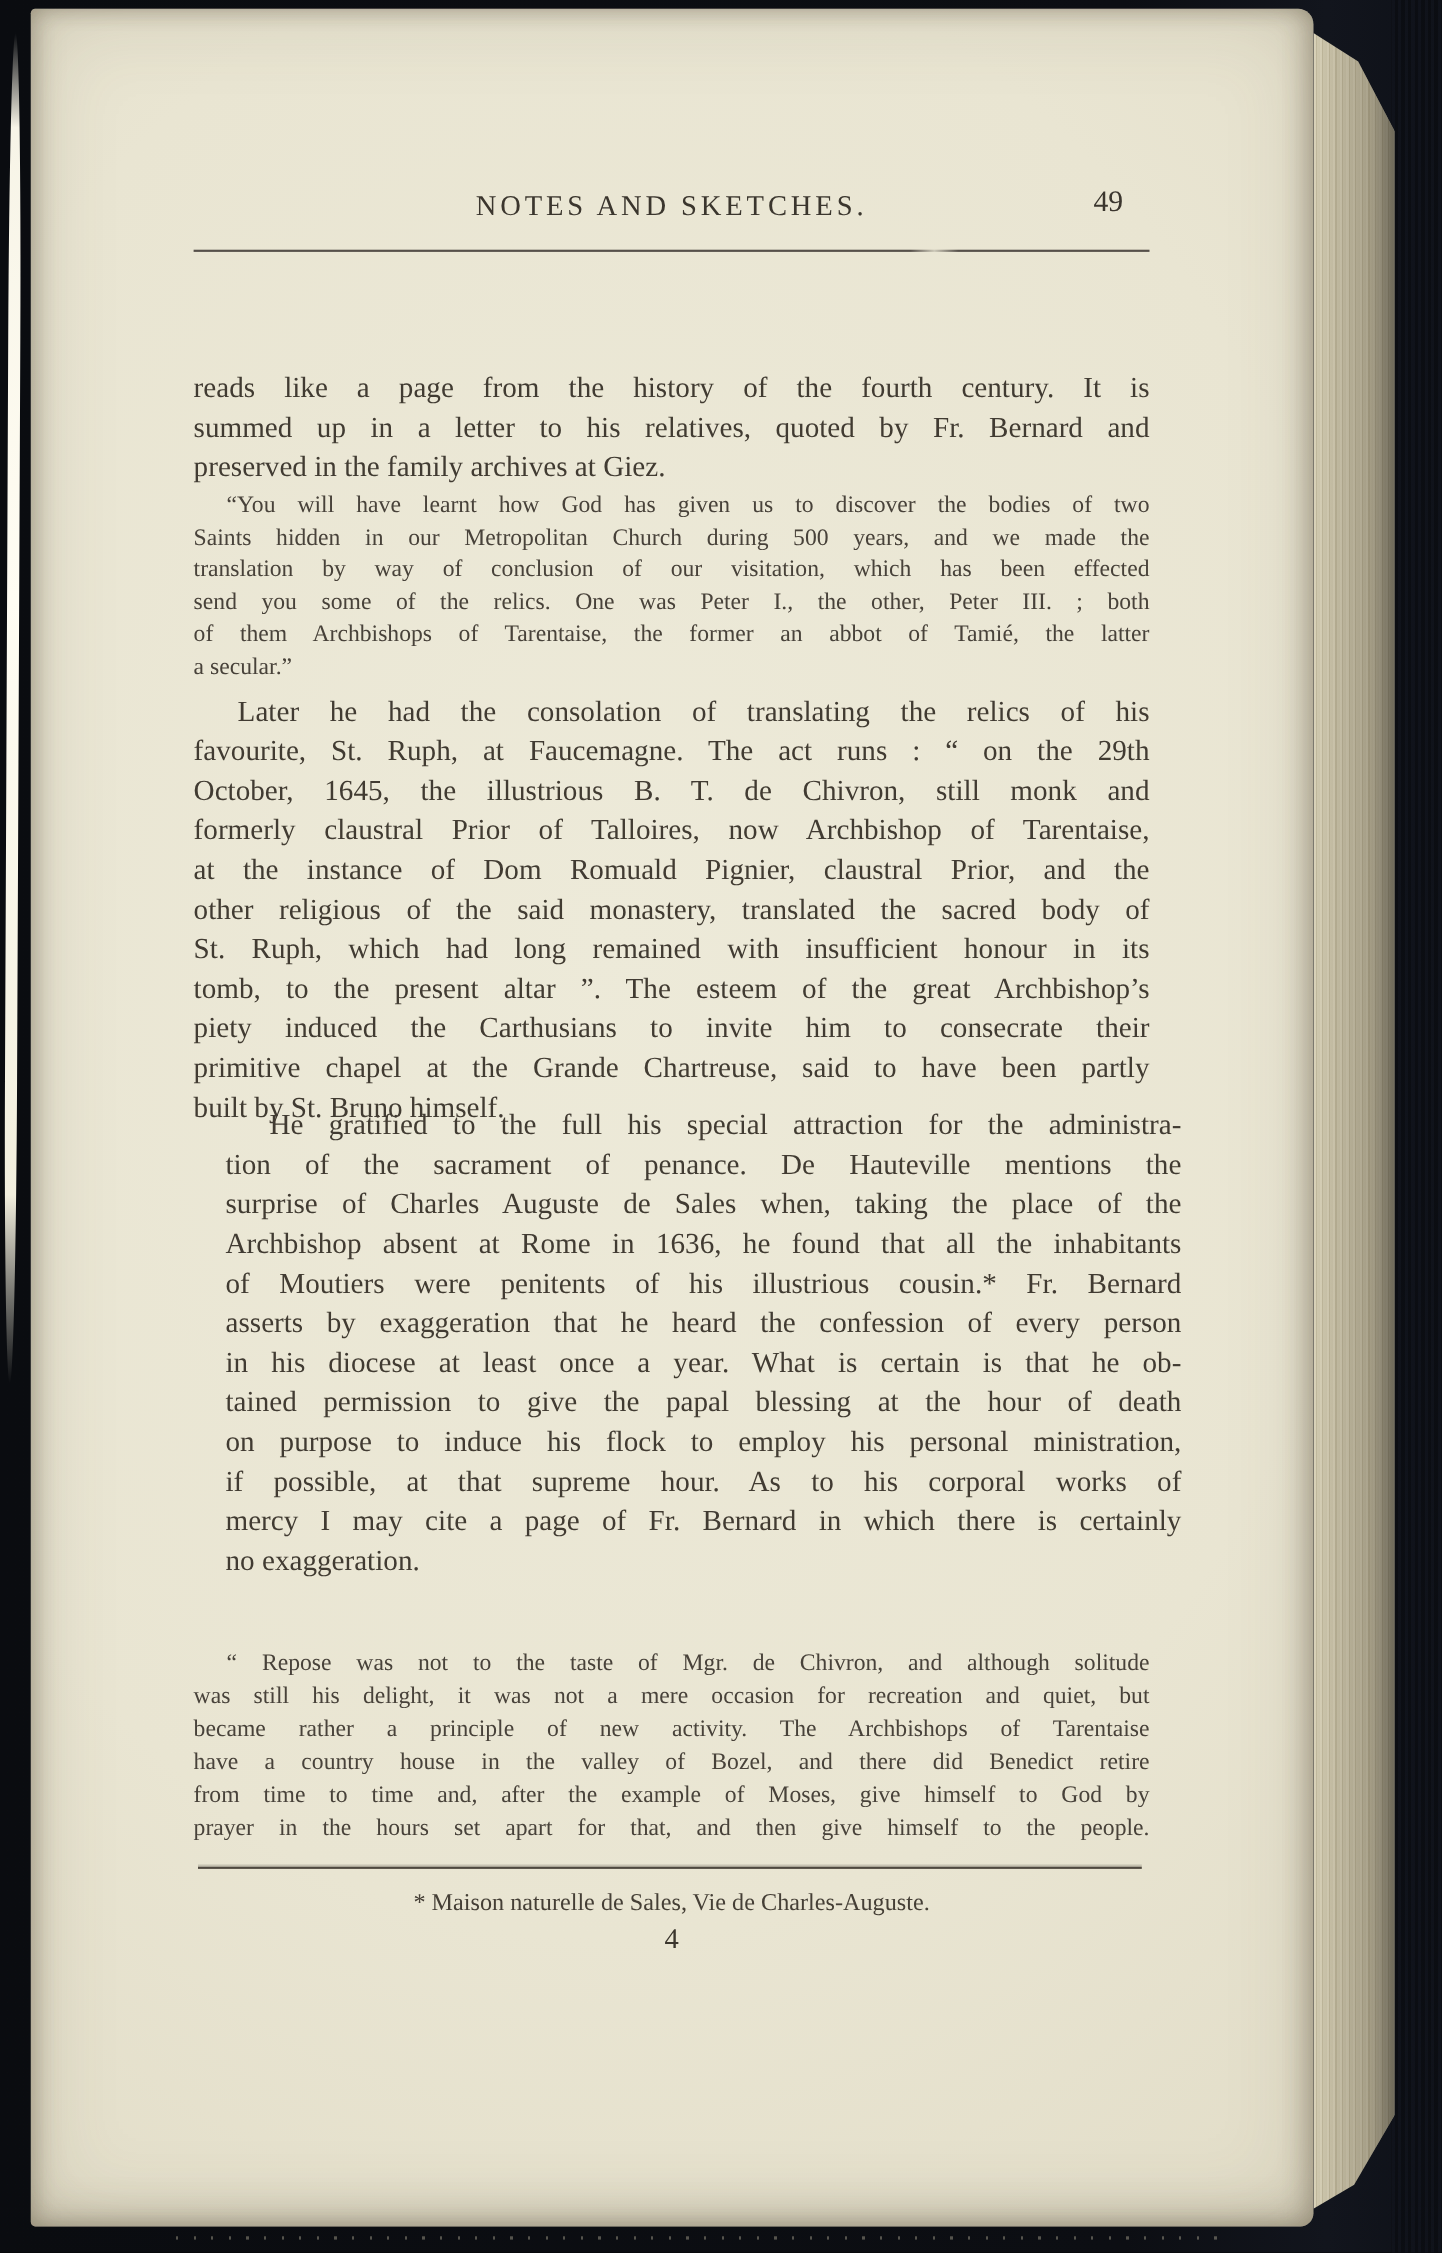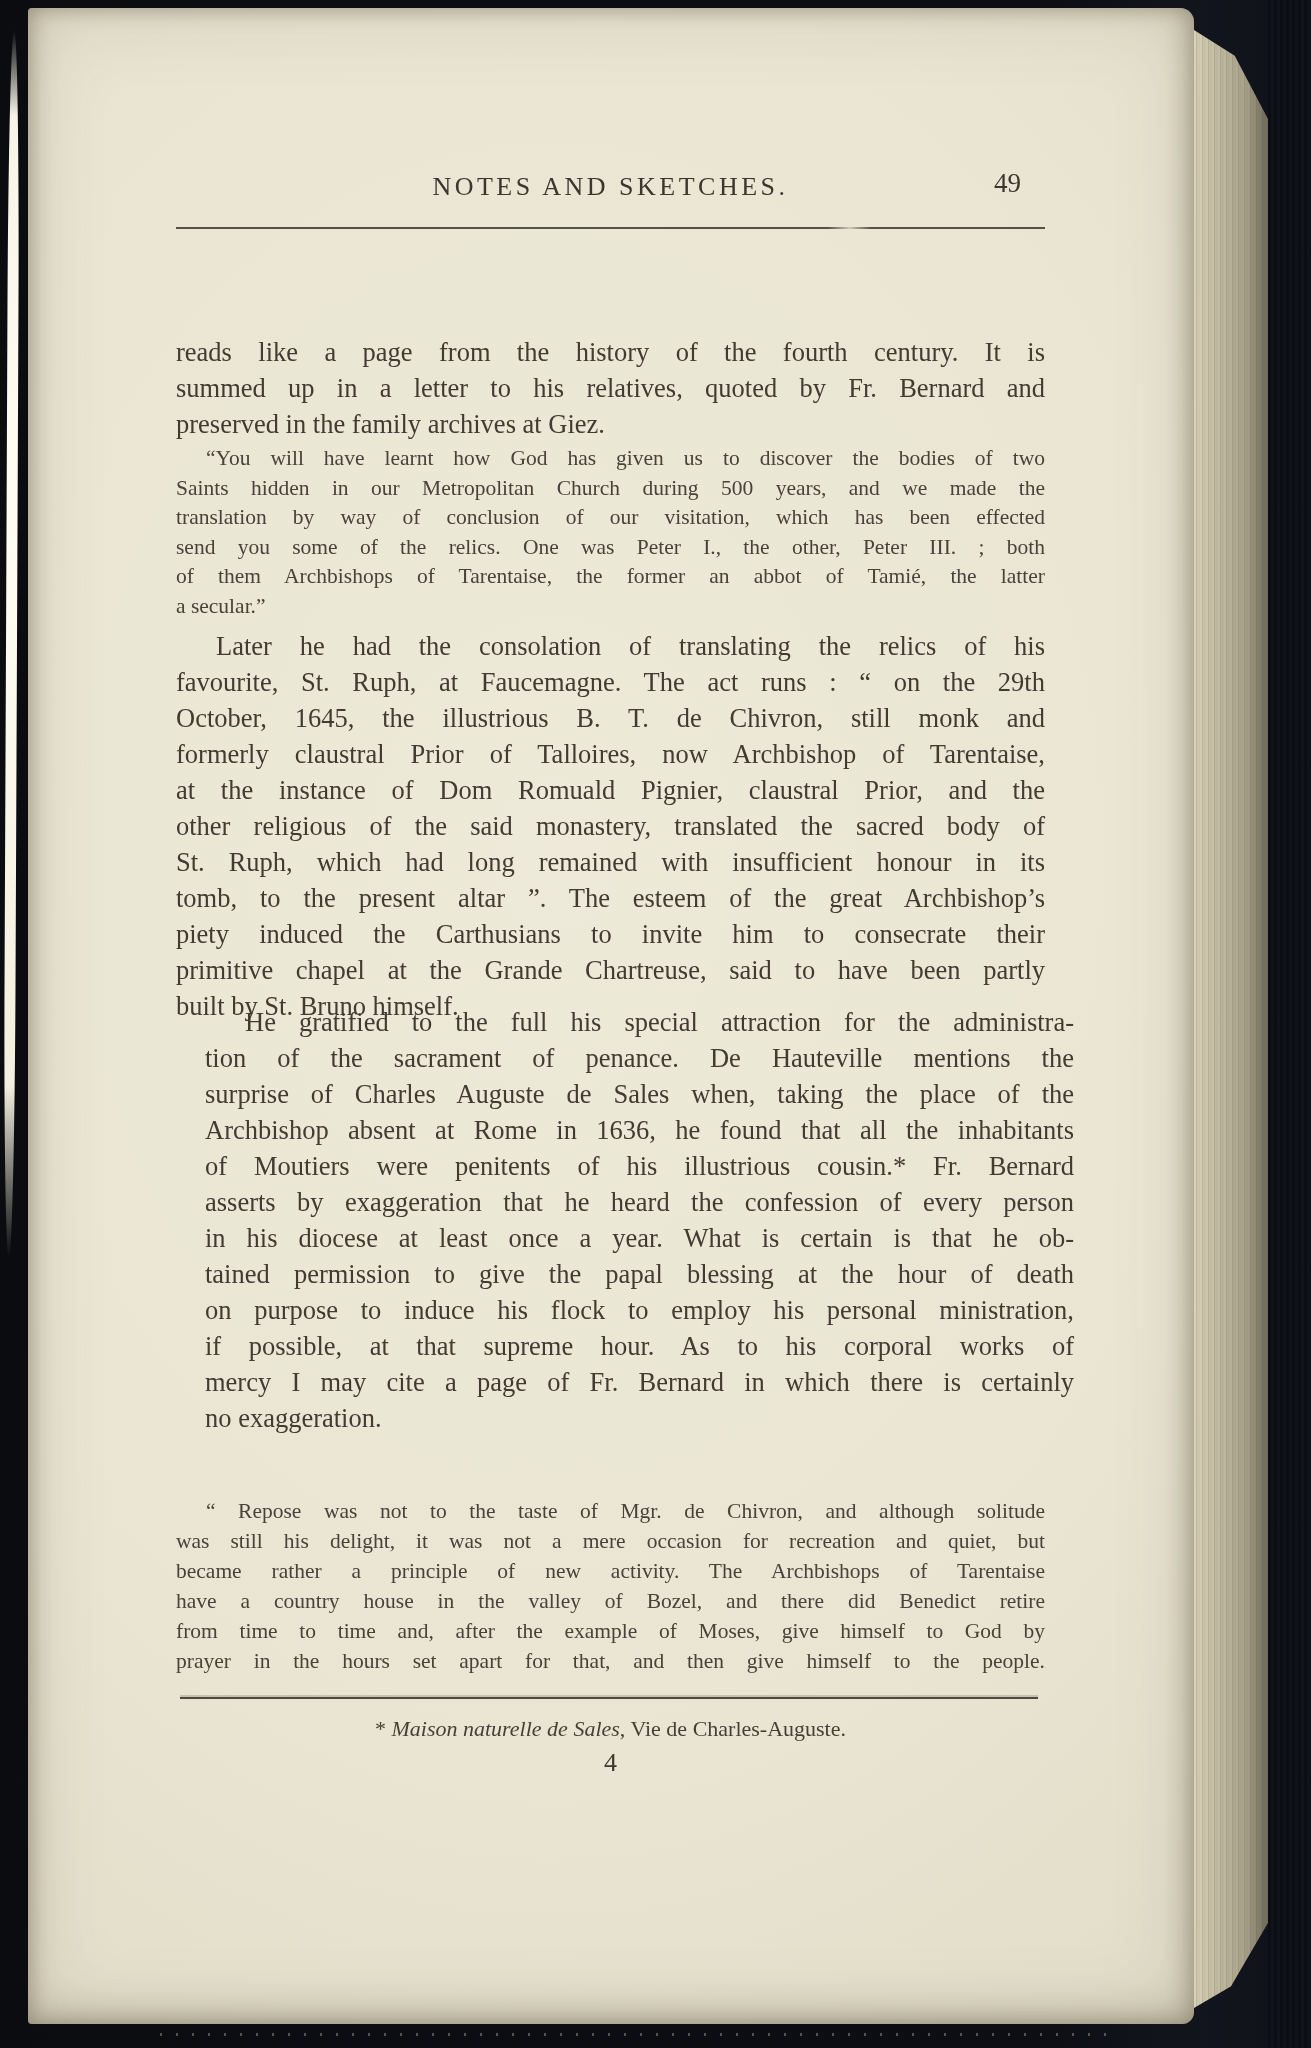--- a/index.html
+++ b/index.html
@@ -68,21 +68,21 @@
   .line.first-indent-quote{padding-left:30px;}
   .line.last-free{text-align:right;text-align-last:left;}
   .foot-rule{
     position:absolute;left:180px;top:1697px;width:858px;height:2px;
     background:#4e483f;box-shadow:0 -2px 0 rgba(78,72,63,.22);
   }
   .footnote{
     position:absolute;left:176px;top:1716px;width:869px;text-align:center;
     font-size:22px;color:#453f36;
   }
-  .footnote .fn-italic{font-style:italic;text-align:right;}
+  .footnote .fn-italic{text-align:right;}
   .signature{
     position:absolute;left:176px;top:1748px;width:869px;text-align:center;
     font-size:26px;color:#3b362e;
   }
 </style>
 </head>
 <body>
 
 <div class="scene">
   <div class="binding-right"></div>

